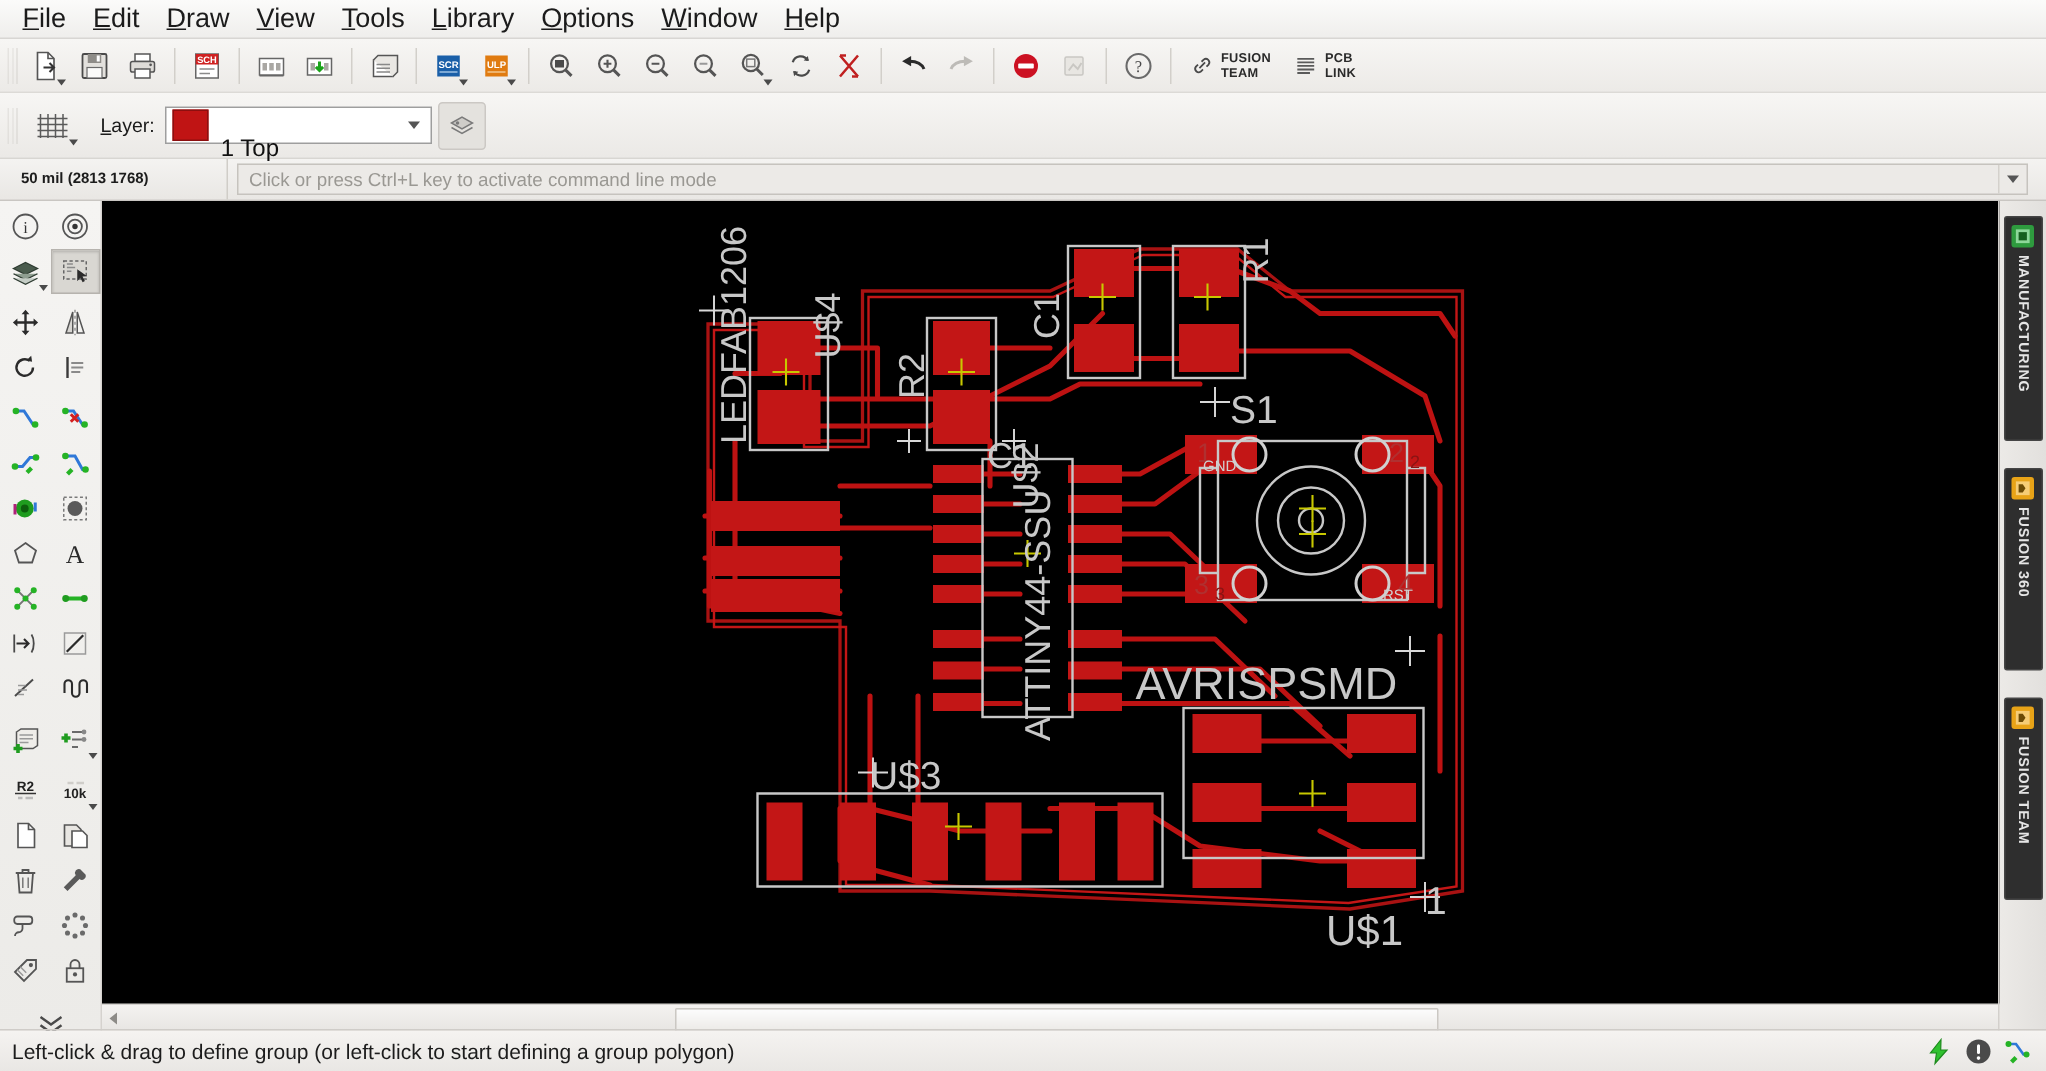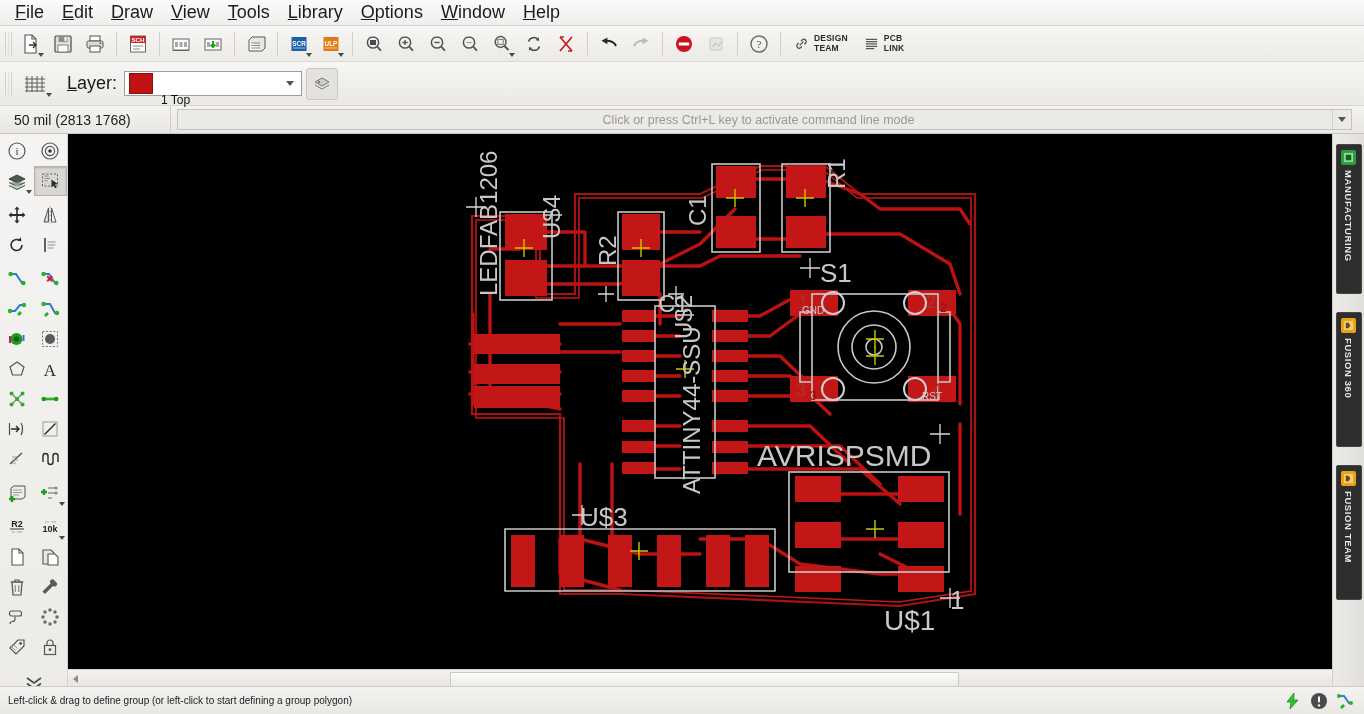--- a/index.html
+++ b/index.html
@@ -50,50 +50,51 @@
   .tlabel{display:flex;align-items:center;gap:5px;padding:0 8px;cursor:default;}
   .tlabel .txt{font-size:8.5px;line-height:9.5px;font-weight:bold;letter-spacing:.2px;color:#2a2a2a;}
 
   
   .layerbar{
     height:44px;display:flex;align-items:center;
     background:linear-gradient(#f7f6f4,#ebe9e6);
     border-bottom:1px solid #d8d6d2;
     padding:0 4px;box-sizing:border-box;
   }
-  .layer-label{font-size:18px;margin:0 7px 0 12px;}
+  .layer-label{font-size:13px;margin:0 7px 0 12px;}
   .layer-label u{text-decoration:underline;}
   .layer-combo{
     width:178px;height:25px;background:#fff;border:1px solid #9e9e9e;
     display:flex;align-items:center;box-sizing:border-box;padding:0 2px;
   }
   .layer-swatch{width:22px;height:19px;background:#c01414;margin:0 8px 0 2px;border:1px solid #8c0f0f;}
-  .layer-name{flex:1;font-size:12px;color:#111;margin-top:33px;}
+  .layer-name{flex:1;font-size:16px;color:#111;margin-top:33px;}
   .combo-arrow{
     width:18px;height:100%;display:flex;align-items:center;justify-content:center;
   }
   .combo-arrow i{
     display:block;width:0;height:0;border-left:4px solid transparent;border-right:4px solid transparent;border-top:5px solid #555;
   }
 
   
   .cmdbar{
     height:28px;display:flex;align-items:stretch;
     background:linear-gradient(#f4f3f1,#e9e7e4);
     border-bottom:1px solid #c9c6c2;
     box-sizing:border-box;
   }
   .coord{
-    width:171px;display:flex;align-items:center;padding-left:14px;
-    font-size:14px;color:#1c1c1c;box-sizing:border-box;
+    width:152px;display:flex;align-items:center;padding-left:14px;
+    font-size:10px;color:#1c1c1c;box-sizing:border-box;
     border-right:1px solid #d0cdc8;
+    font-weight:bold;
   }
   .cmdline{
     flex:1;margin:3px 12px 3px 6px;background:#eceae7;border:1px solid #c6c3be;
-    display:flex;align-items:center;box-sizing:border-box;text-align:center;
+    display:flex;align-items:center;box-sizing:border-box;
   }
   .cmdline .ph{flex:1;padding-left:7px;font-size:12.5px;color:#9a9893;}
   .cmdline .dd{
     width:18px;display:flex;align-items:center;justify-content:center;border-left:1px solid #d4d1cc;height:100%;
   }
   .cmdline .dd i{display:block;width:0;height:0;border-left:4px solid transparent;border-right:4px solid transparent;border-top:5px solid #555;}
 
   
   .workarea{position:relative;height:554px;display:flex;}
   .leftbar{
@@ -157,21 +158,21 @@
     writing-mode:vertical-rl;text-orientation:mixed;
     font-size:9.5px;letter-spacing:.6px;color:#e6e6e6;font-weight:bold;white-space:nowrap;
   }
 
   
   .statusbar{
     position:absolute;left:0;bottom:0;width:1364px;height:28px;
     background:linear-gradient(#f5f3f1,#e9e7e4);border-top:1px solid #cfccc8;
     display:flex;align-items:center;box-sizing:border-box;
   }
-  .status-text{flex:1;padding-left:8px;font-size:10px;color:#1c1c1c;}
+  .status-text{flex:1;padding-left:8px;font-size:14px;color:#1c1c1c;}
   .status-icons{display:flex;align-items:center;gap:4px;padding-right:8px;}
   .sicon{width:22px;height:22px;display:flex;align-items:center;justify-content:center;}
 
   
   .pcb-svg{position:absolute;left:0;top:0;}
 </style>
 </head>
 <body>
 
 <div id="app">
@@ -357,21 +358,21 @@
       </svg>
     </div>
 
     <div class="tb-sep"></div>
     <div class="tlabel">
       <svg width="15" height="15" viewBox="0 0 16 16">
         <path d="M6 10l4-4M5 7.5L3.5 9a2.5 2.5 0 0 0 3.5 3.5L8.5 11" fill="none" stroke="#4a4a4a" stroke-width="1.3"></path>
         <path d="M11 9l1.5-1.5A2.5 2.5 0 0 0 9 4L7.5 5.5" fill="none" stroke="#4a4a4a" stroke-width="1.3"></path>
       </svg>
       <div>
-        <div class="txt">DESIGN</div>
+        <div class="txt">FUSION</div>
         <div class="txt">TEAM</div>
       </div>
     </div>
     <div class="tlabel">
       <svg width="15" height="15" viewBox="0 0 16 16">
         <path d="M2 3.5h12M2 6h12M2 8.5h12M2 11h12M2 13.5h9" stroke="#5a5a5a" stroke-width="1.3"></path>
       </svg>
       <div>
         <div class="txt">PCB</div>
         <div class="txt">LINK</div>

